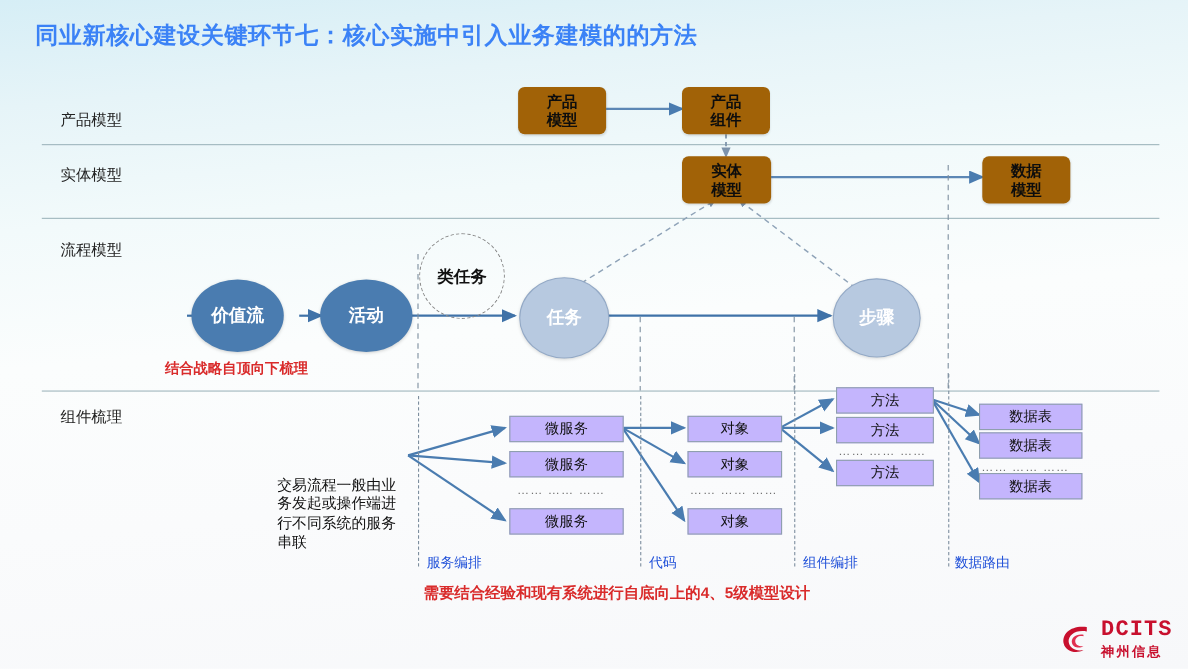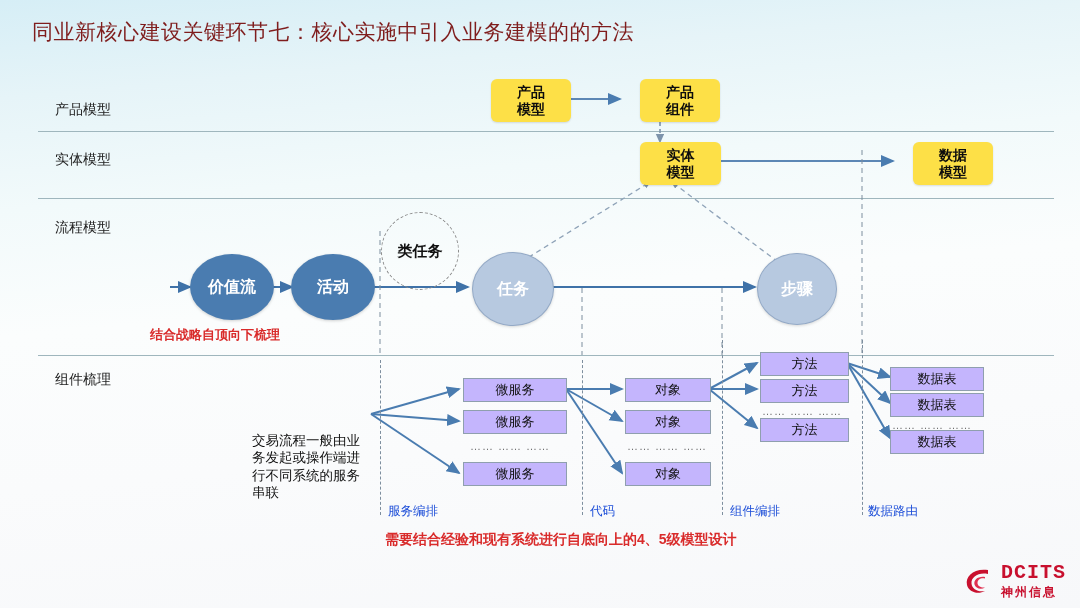--- a/index.html
+++ b/index.html
@@ -6,34 +6,33 @@
   body{
     width:1080px;height:608px;overflow:hidden;
     font-family:"Liberation Sans","DejaVu Sans",sans-serif;
     background:linear-gradient(175deg,#d6eef6 0%,#e6f4f8 14%,#f2fafb 30%,#fbfdfd 48%,#fafbfc 70%,#f7f8fa 100%);
     position:relative;
   }
   .slide{position:absolute;inset:0;}
   
   .title{
     position:absolute;left:32px;top:18px;
-    font-size:21px;font-weight:normal;color:#7f1d1d;
+    font-size:21px;font-weight:bold;color:#3b82f6;
     letter-spacing:.5px;white-space:nowrap;
   }
   
   .hrule{position:absolute;left:38px;width:1016px;height:1px;background:#9fb6bd;}
   
   .rowlabel{position:absolute;font-size:14px;color:#222;white-space:nowrap;}
   
   .rbox{
-    position:absolute;background:#fde047;border-radius:6px;
+    position:absolute;background:#a16207;border-radius:6px;
     color:#0d0d0d;font-weight:bold;font-size:14px;line-height:1.15;
     display:flex;align-items:center;justify-content:center;text-align:left;
     box-shadow:0 1px 2px rgba(0,0,0,.12);
-    margin-left:20px;
   }
   .rbox span{display:block;}
   
   .circ{
     position:absolute;border-radius:50%;
     display:flex;align-items:center;justify-content:center;
     font-weight:bold;text-align:center;
   }
   .circ.dark{background:#4a7cb0;color:#fff;font-size:16px;box-shadow:0 1px 3px rgba(0,0,0,.18);}
   .circ.light{background:#b7c9e0;color:#fff;font-size:16px;border:1px solid #93a9c6;box-shadow:0 1px 3px rgba(0,0,0,.15);}
@@ -150,21 +149,21 @@
       <span>模型</span>
     </div>
   </div>
   <div class="rbox" style="left:893px;top:142px;width:80px;height:43px">
     <div>
       <span>数据</span>
       <span>模型</span>
     </div>
   </div>
 
-  <div class="circ dark" style="left:190px;top:254px;width:84px;height:66px">价值流</div>
+  <div class="circ dark" style="left:174px;top:254px;width:84px;height:66px">价值流</div>
   <div class="circ dark" style="left:291px;top:254px;width:84px;height:66px">活动</div>
   <div class="circ dashed" style="left:381px;top:212px;width:76px;height:76px">类任务</div>
   <div class="circ light" style="left:472px;top:252px;width:80px;height:72px">任务</div>
   <div class="circ light" style="left:757px;top:253px;width:78px;height:70px">步骤</div>
 
   <div class="red note1" style="left:150px;top:326px">结合战略自顶向下梳理</div>
 
   <div class="desc" style="left:252px;top:432px">交易流程一般由业务发起或操作端进行不同系统的服务串联</div>
 
   <div class="wbox" style="left:463px;top:378px;width:102px;height:22px">微服务</div>

